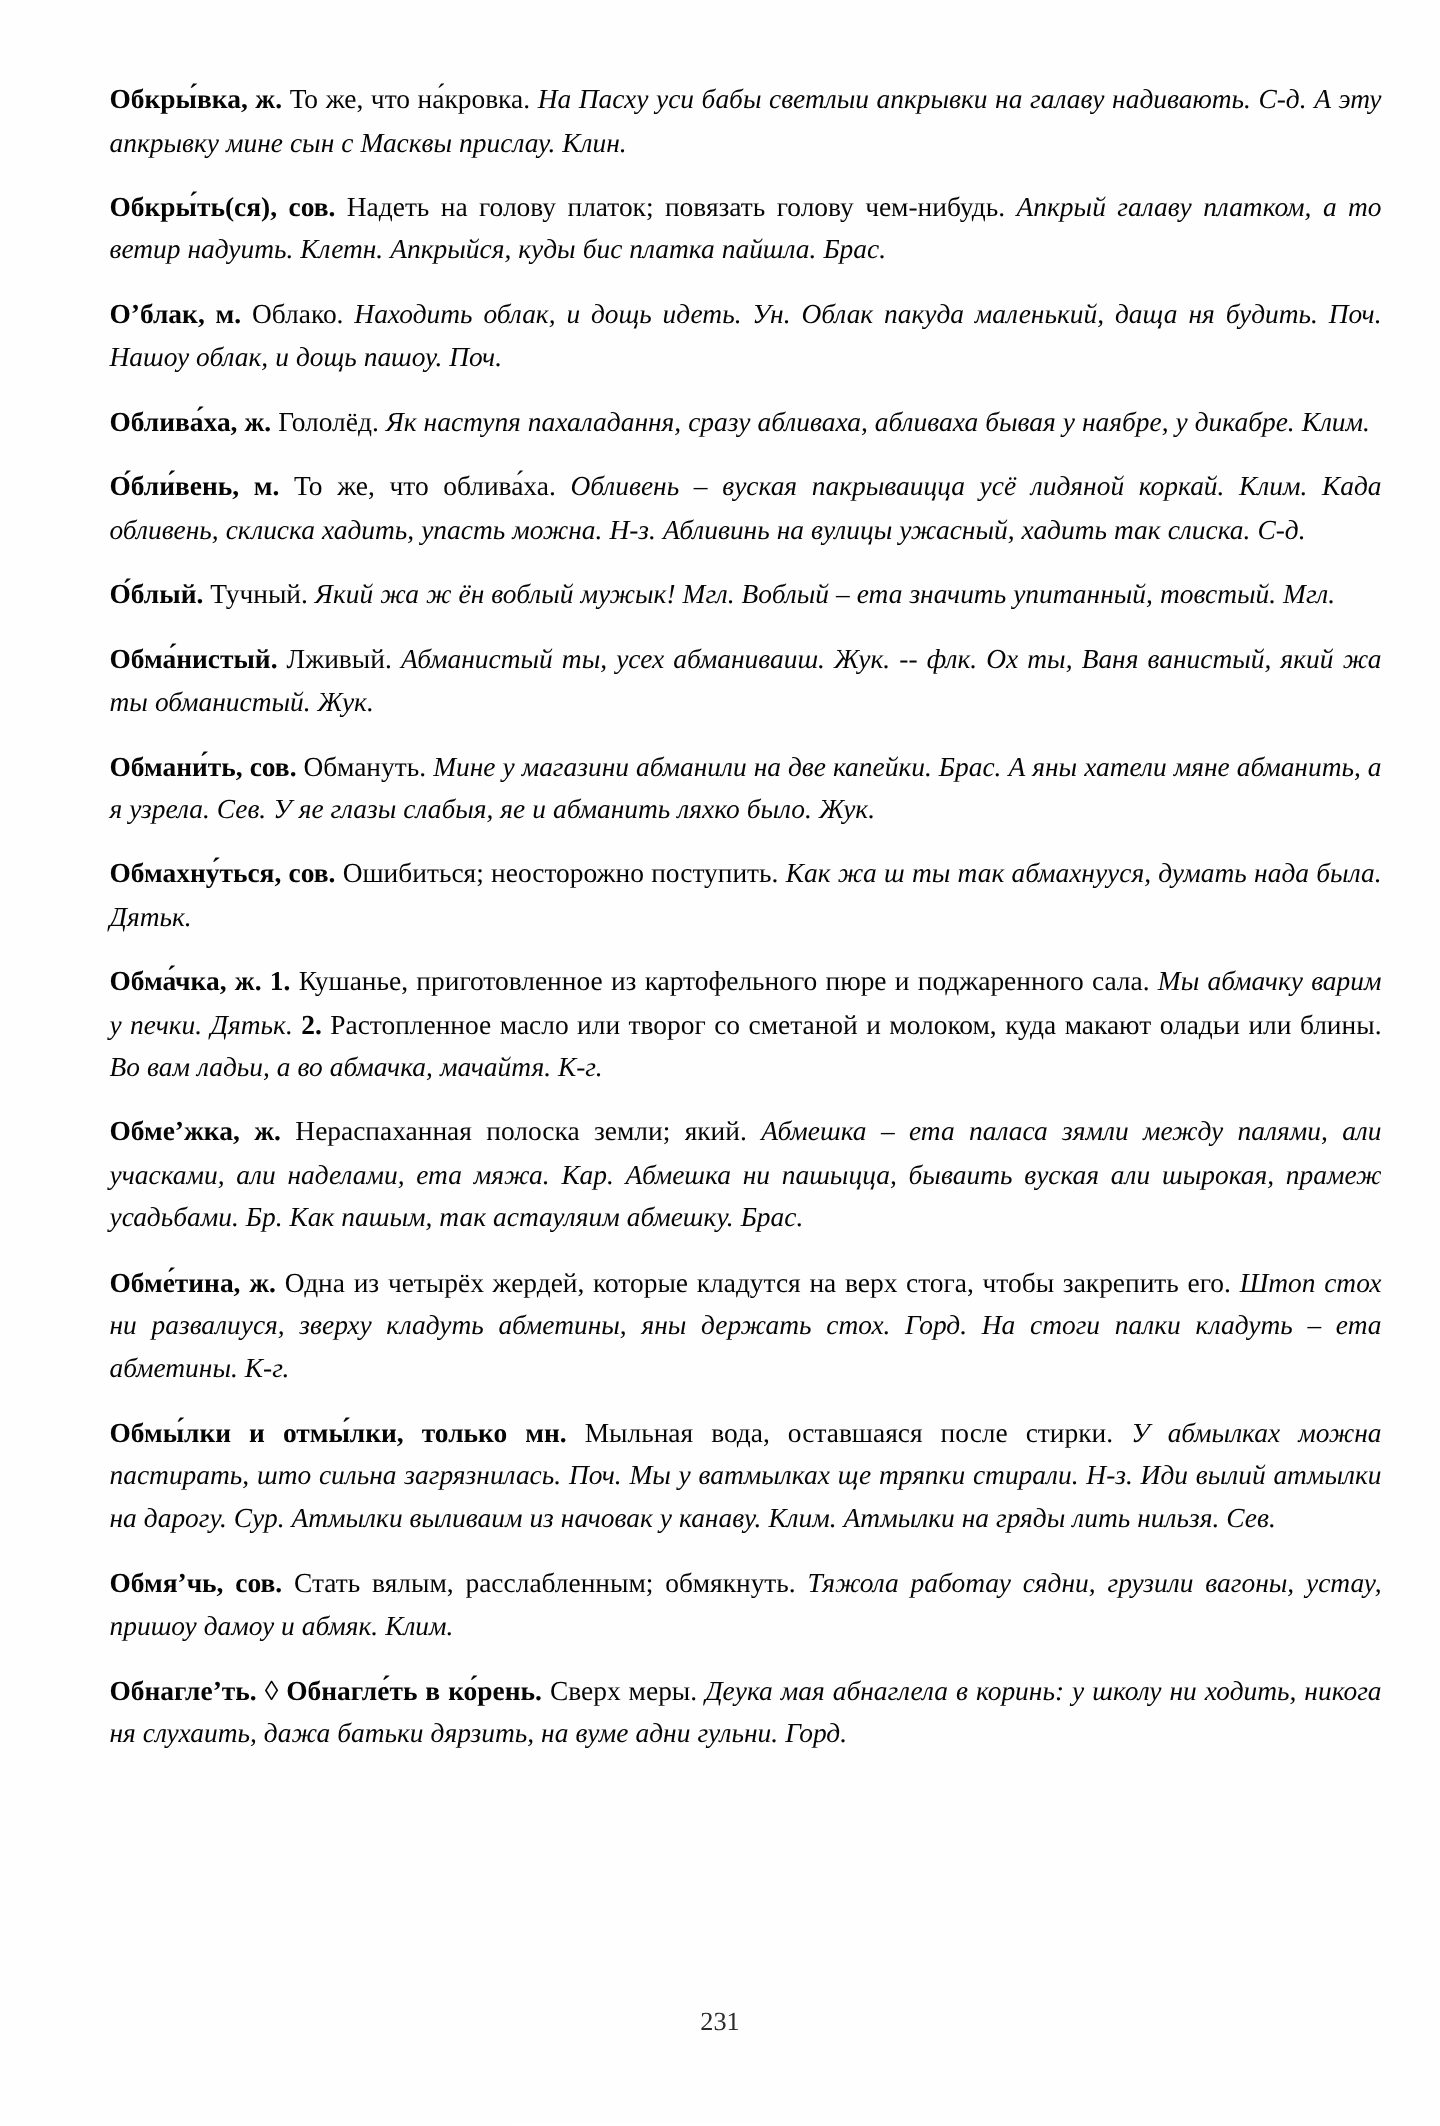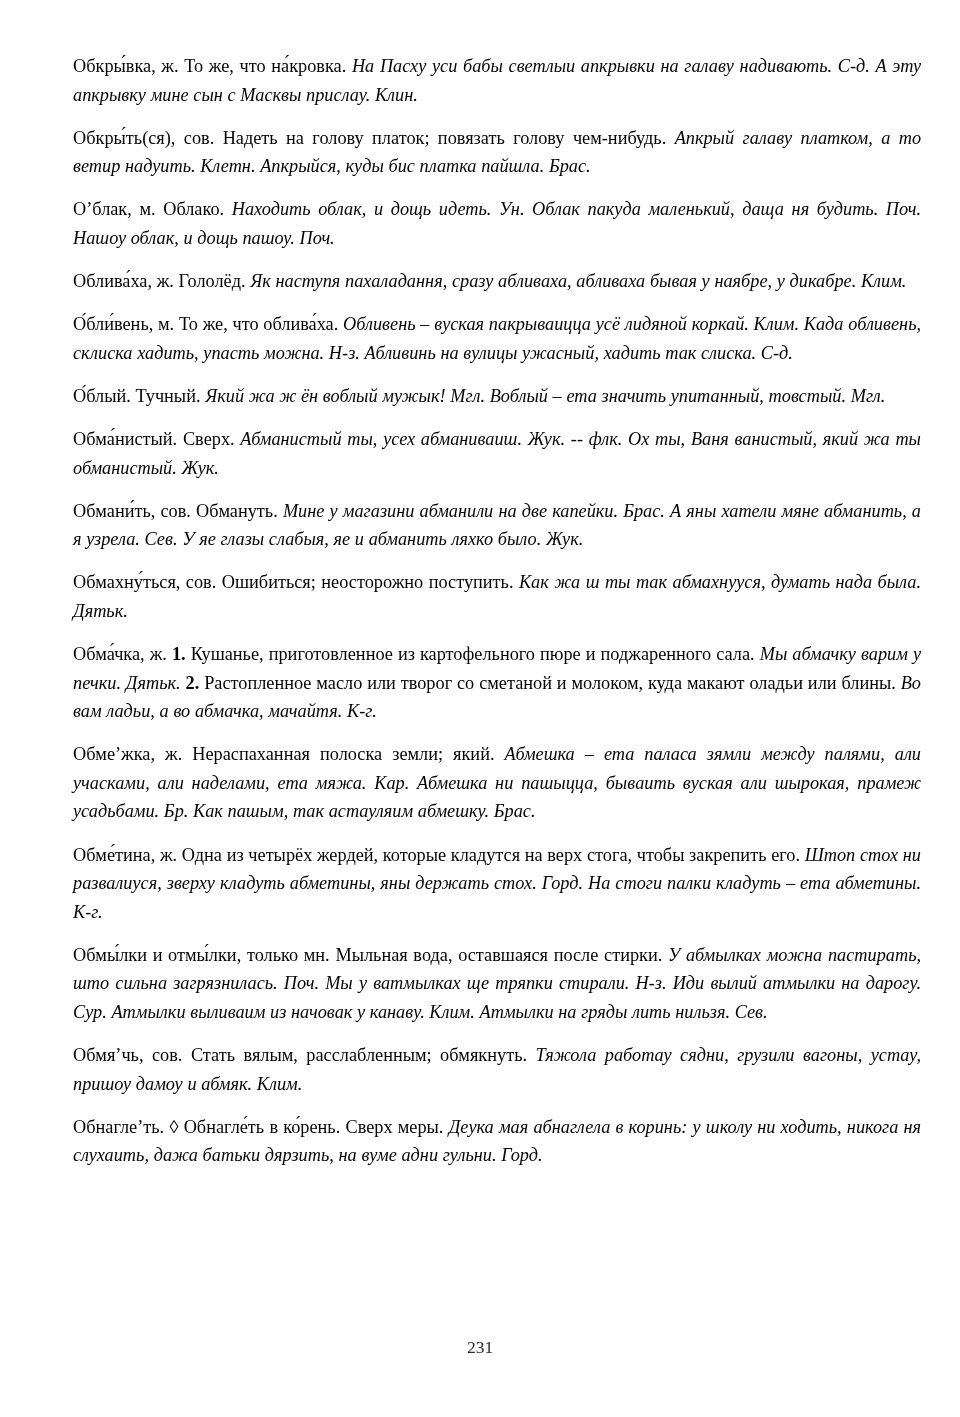--- a/index.html
+++ b/index.html
@@ -30,21 +30,21 @@
     line-height: 28.6px;
     text-align: justify;
     text-justify: inter-word;
     hyphens: manual;
     word-spacing: 0.1px;
   }
   .entry:last-of-type {
     margin-bottom: 0;
   }
   .hw {
-    font-weight: normal;
+    font-weight: bold;
     font-style: normal;
   }
   .gloss {
     font-weight: normal;
     font-style: normal;
   }
   .sense-num {
     font-weight: bold;
     font-style: normal;
   }
@@ -105,21 +105,21 @@
     </p>
 
     <p class="entry">
       <span class="hw">О́блый.</span>
       <span class="gloss">Тучный.</span>
       <span class="ex">Який жа ж ён воблый мужык! Мгл. Воблый – ета значить упитанный, товстый. Мгл.</span>
     </p>
 
     <p class="entry">
       <span class="hw">Обма́нистый.</span>
-      <span class="gloss">Сверх.</span>
+      <span class="gloss">Лживый.</span>
       <span class="ex">Абманистый ты, усех абманиваиш. Жук. -- флк. Ох ты, Ваня ванистый, який жа ты обманистый. Жук.</span>
     </p>
 
     <p class="entry">
       <span class="hw">Обмани́ть, сов.</span>
       <span class="gloss">Обмануть.</span>
       <span class="ex">Мине у магазини абманили на две капейки. Брас. А яны хатели мяне абманить, а я узрела. Сев. У яе глазы слабыя, яе и абманить ляхко было. Жук.</span>
     </p>
 
     <p class="entry">

